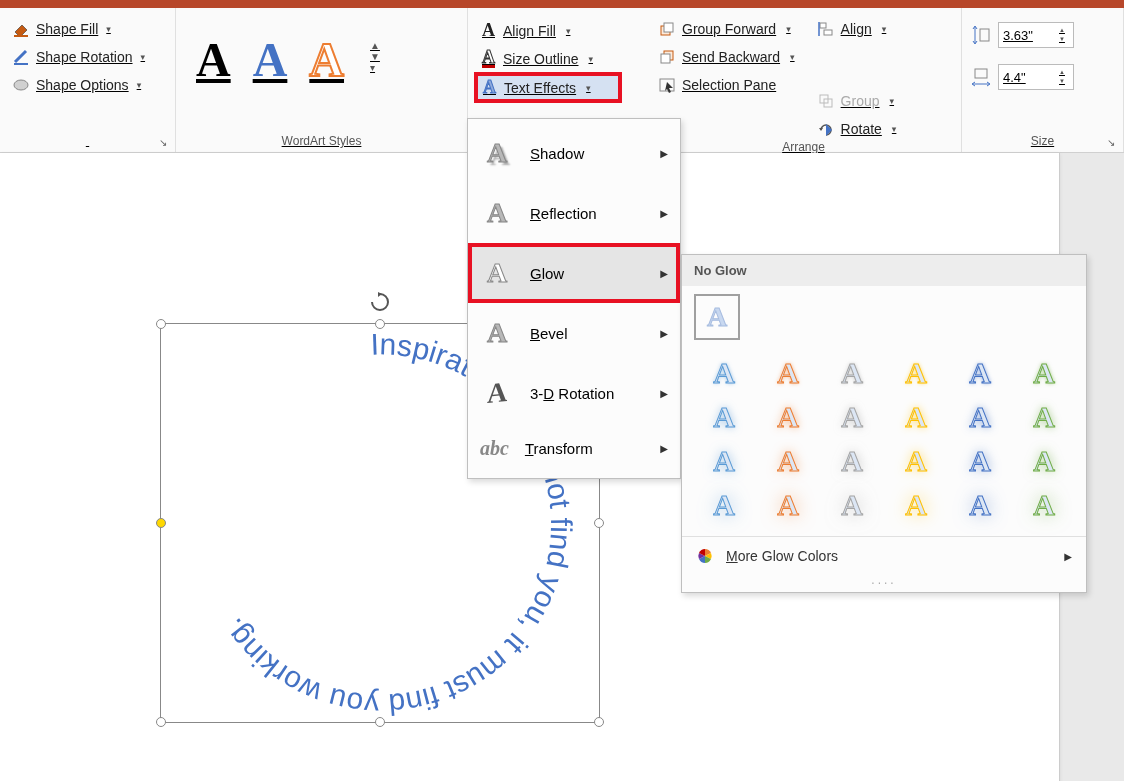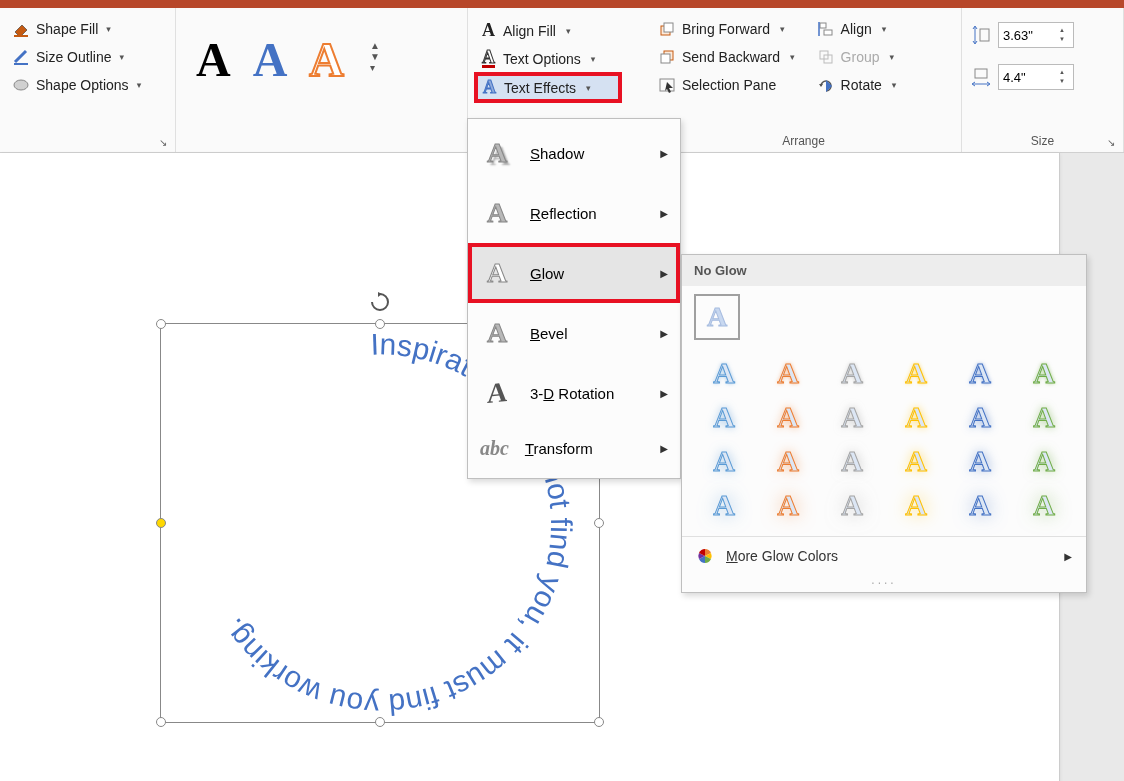--- a/index.html
+++ b/index.html
@@ -6,20 +6,21 @@
   body { background: #f0f0f0; width: 1124px; height: 781px; overflow: hidden; position: relative; }
   
   .top-strip { height: 8px; background: #b7472a; width: 100%; }
   
   .ribbon {
     background: #fafafa;
     height: 145px;
     display: flex;
     border-bottom: 1px solid #d0d0d0;
     position: relative;
+    text-decoration: underline;
   }
   
   .rib-group {
     border-right: 1px solid #e0e0e0;
     display: flex;
     flex-direction: column;
     justify-content: space-between;
     padding: 6px 8px 2px 8px;
     position: relative;
   }
@@ -67,21 +68,21 @@
     cursor: pointer;
   }
   .txt-btn .ico-a { font-size: 18px; font-weight: bold; font-family: "Times New Roman", serif; margin-right:2px;}
   .txt-btn.active { border: 1px solid #a5b5cc; background: #d5e1f2; }
   .txt-btn.hl-red { outline: 4px solid #e81123; outline-offset: -2px; }
   
   
   .arr-cols { display:flex; gap: 14px; padding-top:4px;}
   .arr-col { display:flex; flex-direction:column; gap:6px;}
   .arr-btn { display:flex; align-items:center; gap:6px; font-size:14px; color:#222; padding:2px 4px; cursor:pointer;}
-  .arr-btn.disabled { color:#aaa;}
+  .arr-btn.disabled { color:#aaa;margin-top:44px;}
   
   
   .size-col { display:flex; flex-direction:column; gap:16px; padding-top:8px;}
   .size-row { display:flex; align-items:center; gap:6px; }
   .size-input { width:76px; height:26px; border:1px solid #bbb; background:#fff; display:flex; align-items:center;}
   .size-input input { border:none; width:58px; font-size:13px; padding:0 4px; outline:none;}
   .spinner { display:flex; flex-direction:column; }
   .spinner span { font-size:6px; color:#555; line-height:7px; padding:1px 2px; cursor:pointer;}
   
   
@@ -245,21 +246,21 @@
             <rect x="2" y="15" width="14" height="2" fill="#c55a11"></rect>
           </svg>
         <span>Shape Fill</span>
         <span class="chev">▾</span>
       </div>
       <div class="shape-btn">
         <svg class="sm-ico" viewBox="0 0 18 18">
             <path d="M3 14 L14 3" stroke="#4472c4" stroke-width="3"></path>
             <rect x="2" y="15" width="14" height="2" fill="#4472c4"></rect>
           </svg>
-        <span>Size Outline</span>
+        <span>Shape Rotation</span>
         <span class="chev">▾</span>
       </div>
       <div class="shape-btn">
         <svg class="sm-ico" viewBox="0 0 18 18">
             <ellipse cx="9" cy="9" rx="7" ry="5" fill="#d0d0d0" stroke="#888"></ellipse>
           </svg>
         <span>Shape Options</span>
         <span class="chev">▾</span>
       </div>
     </div>
@@ -267,32 +268,33 @@
     <div class="dialog-launcher">↘</div>
   </div>
 
   <div class="rib-group" style="width:292px;">
     <div class="wordart-row">
       <span class="wordart-a wa1">A</span>
       <span class="wordart-a wa2">A</span>
       <span class="wordart-a wa3">A</span>
       <span class="wa-more">▲<br>▼<br>▾</span>
     </div>
+    <div class="g-label">WordArt Styles</div>
   </div>
 
   <div class="rib-group" style="width:160px; border-right:none;">
     <div class="txt-col">
       <div class="txt-btn">
         <span class="ico-a" style="color:#222;">A</span>
         <span>Align Fill</span>
         <span class="chev-sm">▾</span>
       </div>
       <div class="txt-btn">
         <span class="ico-a" style="color:#fff;-webkit-text-stroke:1px #333; border-bottom:3px solid #c00000; line-height:16px;">A</span>
-        <span>Text Options</span>
+        <span>Size Outline</span>
         <span class="chev-sm">▾</span>
       </div>
       <div class="txt-btn active hl-red">
         <span class="ico-a" style="color:#8faadc;-webkit-text-stroke:1px #4472c4;">A</span>
         <span>Text Effects</span>
         <span class="chev-sm">▾</span>
       </div>
     </div>
     <div class="g-label">&nbsp;</div>
   </div>
@@ -300,21 +302,21 @@
   <div style="width:18px;"></div>
 
   <div class="rib-group" style="width:316px;">
     <div class="arr-cols">
       <div class="arr-col">
         <div class="arr-btn">
           <svg class="sm-ico" viewBox="0 0 18 18">
               <rect x="3" y="6" width="9" height="9" fill="#fdeada" stroke="#c55a11"></rect>
               <rect x="6" y="3" width="9" height="9" fill="#fff" stroke="#888"></rect>
             </svg>
-          <span>Bring Forward</span>
+          <span>Group Forward</span>
           <span class="chev-sm">▾</span>
         </div>
         <div class="arr-btn">
           <svg class="sm-ico" viewBox="0 0 18 18">
               <rect x="6" y="3" width="9" height="9" fill="#fdeada" stroke="#c55a11"></rect>
               <rect x="3" y="6" width="9" height="9" fill="#fff" stroke="#888"></rect>
             </svg>
           <span>Send Backward</span>
           <span class="chev-sm">▾</span>
         </div>

